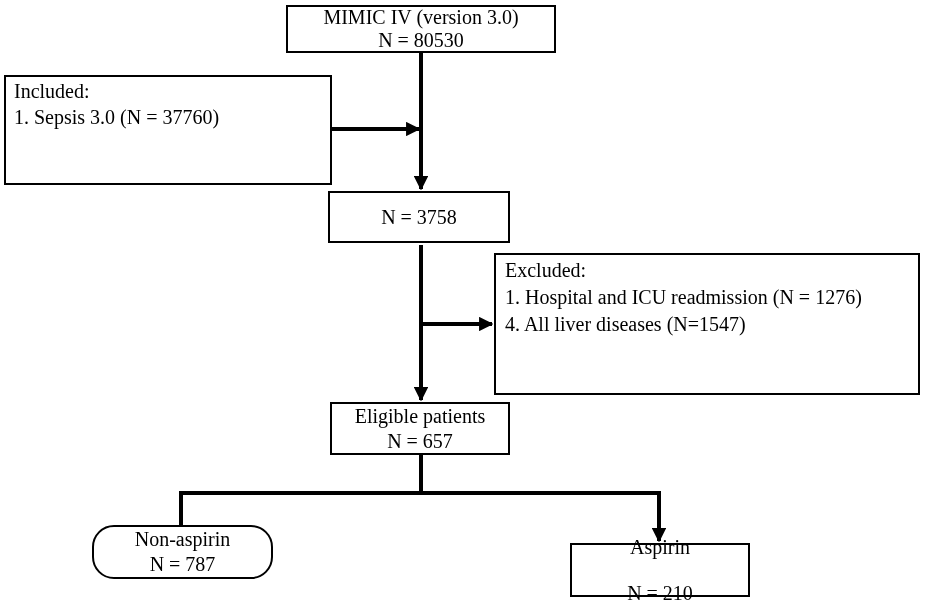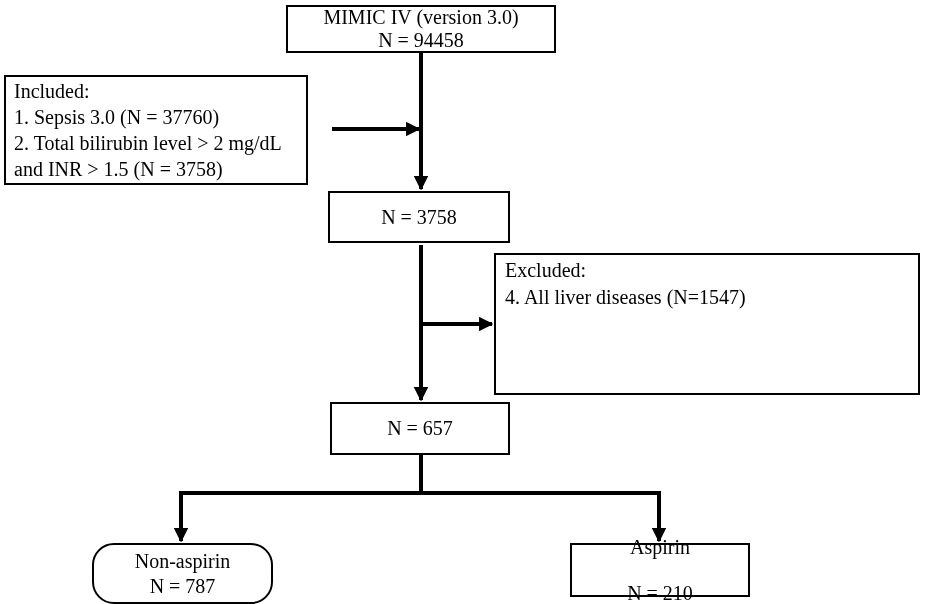--- a/index.html
+++ b/index.html
@@ -35,25 +35,25 @@
     display: flex;
     flex-direction: column;
     align-items: center;
     justify-content: center;
     text-align: center;
   }
   .box.list {
     text-align: left;
   }
   #box-mimic    { left: 286px; top:   5px; width: 270px; height:  48px; line-height: 23px; }
-  #box-included { left:   4px; top:  75px; width: 304px; height: 110px; line-height: 26px; padding: 1px 14px 0 8px; }
+  #box-included { left:   4px; top:  75px; width: 328px; height: 110px; line-height: 26px; padding: 1px 14px 0 8px; }
   #box-sali     { left: 328px; top: 191px; width: 182px; height:  52px; }
   #box-excluded { left: 494px; top: 253px; width: 426px; height: 142px; line-height: 27px; padding: 2px 6px 8px 9px; }
   #box-eligible { left: 330px; top: 402px; width: 180px; height:  53px; }
-  #box-nonaspirin { left:  92px; top: 543px; width: 181px; height: 61px; border-radius: 22px; }
+  #box-nonaspirin { left:  92px; top: 525px; width: 181px; height: 54px; border-radius: 22px; }
   #box-aspirin    { left: 570px; top: 543px; width: 180px; height: 54px; gap: 21px; }
 </style>
 </head>
 <body>
 
 <div class="canvas">
 
   <svg class="connectors" viewBox="0 0 926 604" xmlns="http://www.w3.org/2000/svg">
     <defs>
       <marker id="arrow" viewBox="0 0 10 10" refX="9" refY="5" markerWidth="3.6" markerHeight="3.6" orient="auto-start-reverse">
@@ -65,39 +65,40 @@
     <path d="M421 245 V400" stroke="#000000" stroke-width="4" fill="none" marker-end="url(#arrow)"></path>
     <path d="M421 324 H492" stroke="#000000" stroke-width="4" fill="none" marker-end="url(#arrow)"></path>
     <path d="M421 455 V491" stroke="#000000" stroke-width="4" fill="none"></path>
     <path d="M179 493 H661" stroke="#000000" stroke-width="4" fill="none"></path>
     <path d="M181 491 V541" stroke="#000000" stroke-width="4" fill="none" marker-end="url(#arrow)"></path>
     <path d="M659 491 V541" stroke="#000000" stroke-width="4" fill="none" marker-end="url(#arrow)"></path>
   </svg>
 
   <div class="box center" id="box-mimic">
     <div>MIMIC IV (version 3.0)</div>
-    <div>N = 94458</div>
+    <div>N = 80530</div>
   </div>
 
   <div class="box list" id="box-included">
     <div>Included:</div>
     <div>1. Sepsis 3.0 (N = 37760)</div>
-    <div>2. Total bilirubin level &gt; 2 mg/dL and INR &gt; 1.5 (N = 3758)</div>
   </div>
 
   <div class="box center" id="box-sali">
     <div>N = 3758</div>
   </div>
 
   <div class="box list" id="box-excluded">
     <div>Excluded:</div>
+    <div>1. Hospital and ICU readmission (N = 1276)</div>
     <div>4. All liver diseases (N=1547)</div>
   </div>
 
   <div class="box center" id="box-eligible">
+    <div>Eligible patients</div>
     <div>N = 657</div>
   </div>
 
   <div class="box center" id="box-nonaspirin">
     <div>Non-aspirin</div>
     <div>N = 787</div>
   </div>
 
   <div class="box center" id="box-aspirin">
     <div>Aspirin</div>

